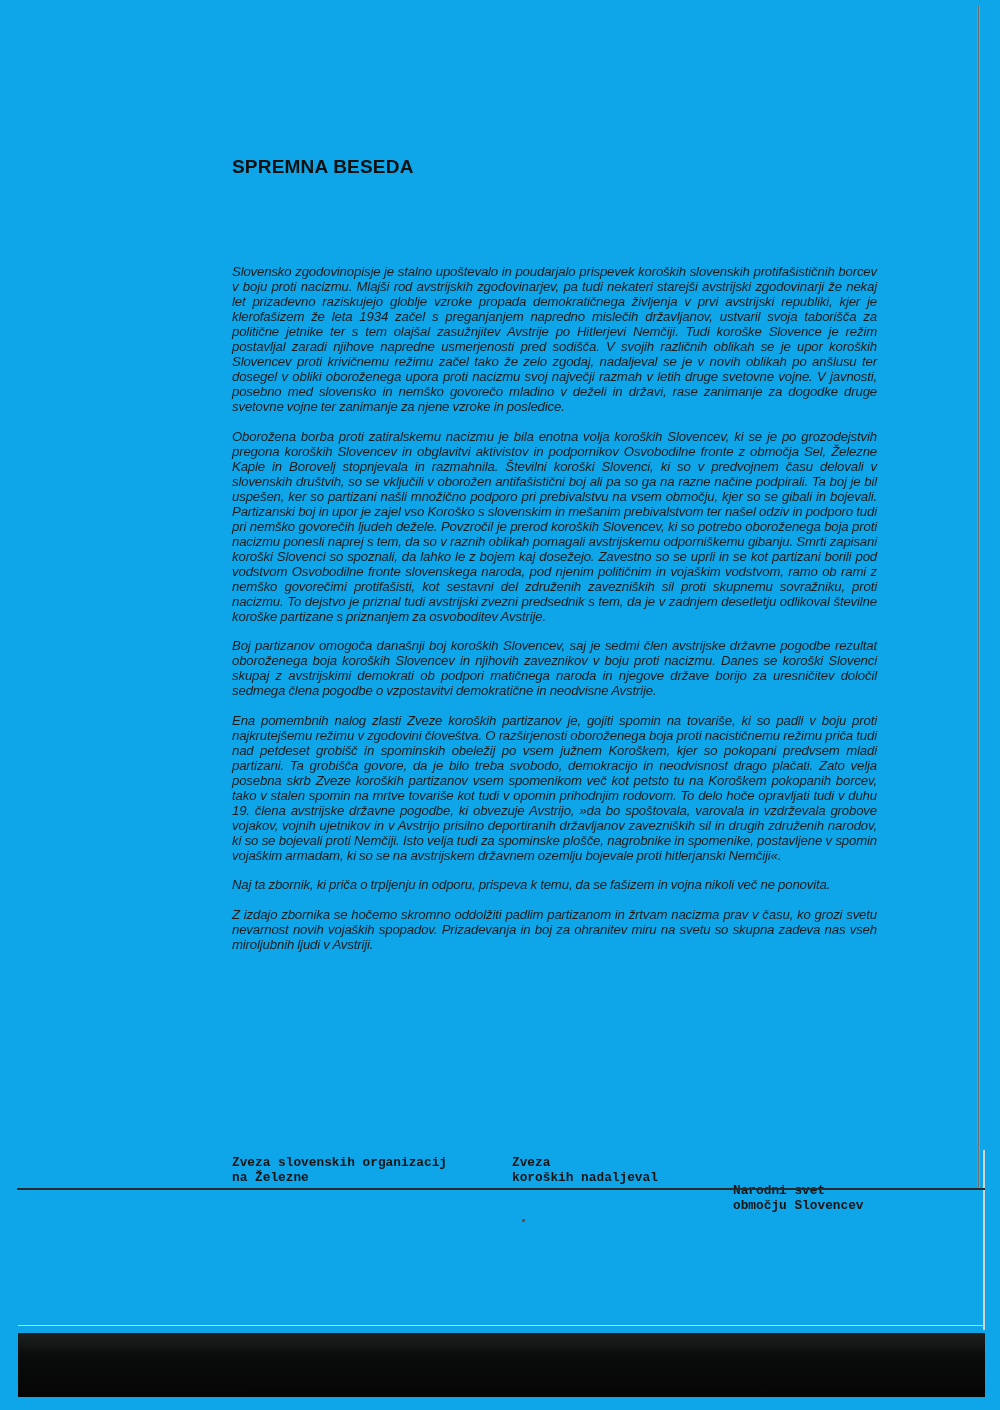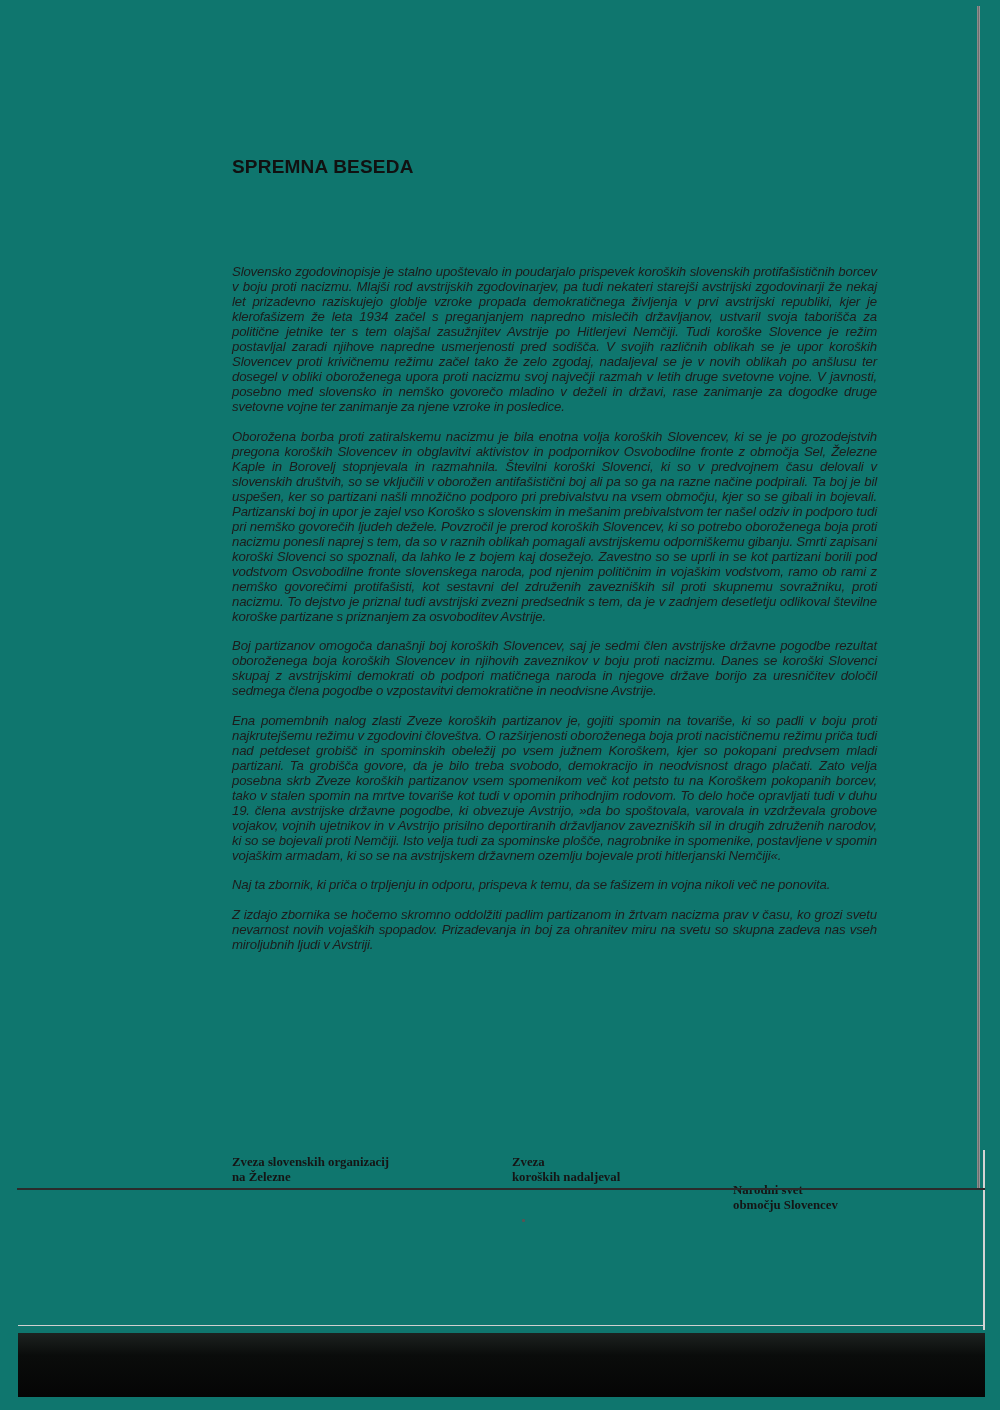--- a/index.html
+++ b/index.html
@@ -12,21 +12,21 @@
       height: 1410px;
       position: relative;
       overflow: hidden;
       font-family: "Liberation Sans", sans-serif;
       color: #1a1a1a;
     }
     .page {
       position: absolute;
       left: 0; top: 0;
       width: 1000px; height: 1410px;
-      background: #0f766e;
+      background: #0ea5e9;
     }
     .edge-line {
       position: absolute;
       left: 977px;
       top: 6px;
       width: 3px;
       height: 1182px;
       background: linear-gradient(to right, #9a9a9a, #6e6e6e, #a8a8a8);
     }
     .edge-line-lower {
@@ -68,21 +68,21 @@
     .signatures {
       position: absolute;
       left: 232px;
       top: 1155px;
       width: 660px;
       height: 32px;
     }
     .sig {
       position: absolute;
       top: 0;
-      font-family: Liberation Serif, serif;
+      font-family: Liberation Mono, monospace;
       font-weight: bold;
       font-size: 12.8px;
       line-height: 15px;
       color: #151515;
     }
     .sig-1 { left: 0; }
     .sig-2 { left: 280px; }
     .sig-3 { left: 501px; margin-top: 28px; }
     .sig span { display: block; }
     .rule {

